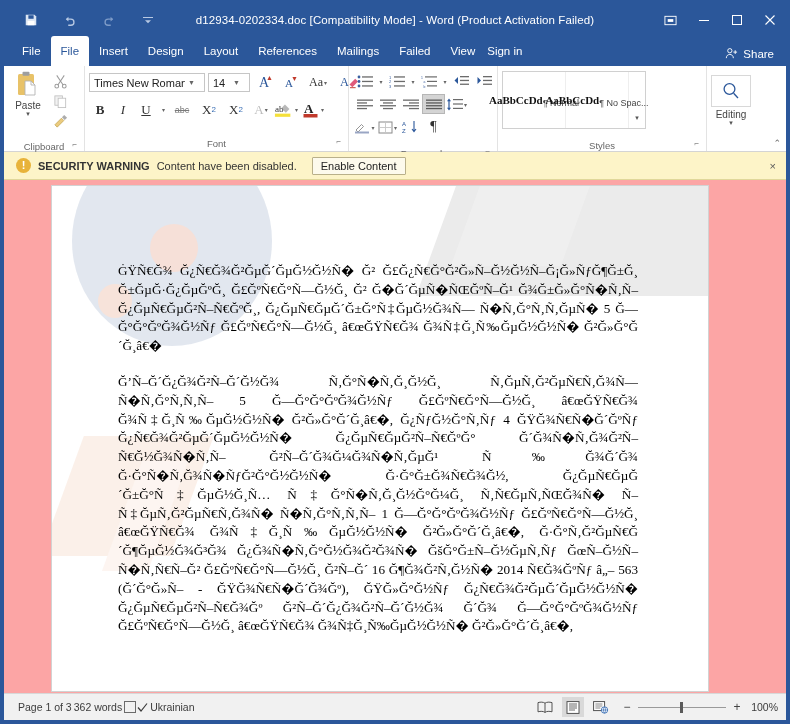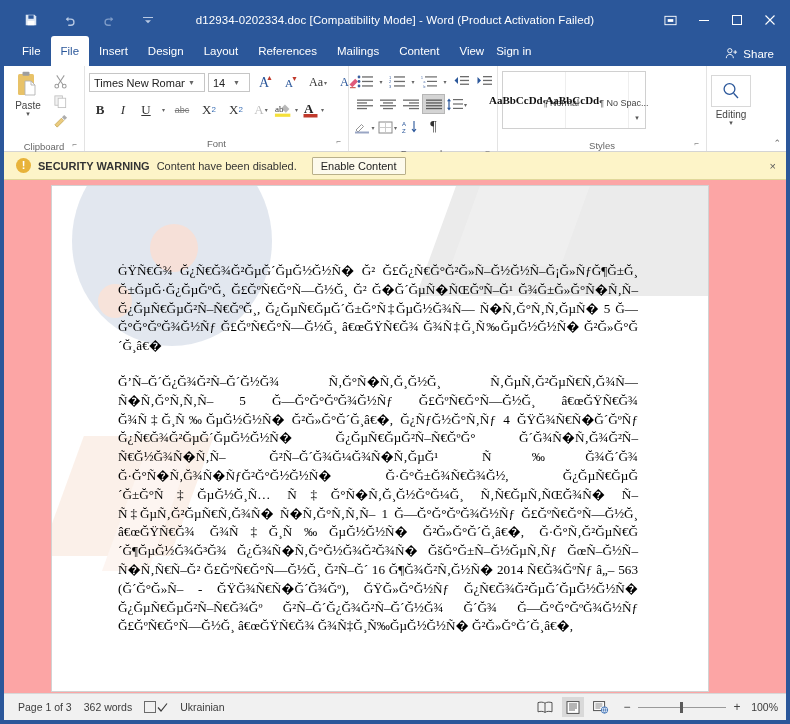--- a/index.html
+++ b/index.html
@@ -455,21 +455,21 @@
 
   
   .statusbar {
     height: 26px;
     background: #f1f1f1;
     border-top: 1px solid #d8d8d8;
     display: flex;
     align-items: center;
     position: relative;
     padding-left: 14px;
-    gap: 12px;
+    gap: 2px;
     font-size: 10.5px;
     color: #3c3c3c;
   }
   .sb-item { white-space: nowrap; }
   .proof-ico {
     display: inline-flex;
     align-items: center;
     gap: 1px;
   }
   .proof-box {
@@ -572,21 +572,21 @@
   </div>
 
   <div class="tabstrip">
     <div class="tab">File</div>
     <div class="tab active">File</div>
     <div class="tab">Insert</div>
     <div class="tab">Design</div>
     <div class="tab">Layout</div>
     <div class="tab">References</div>
     <div class="tab">Mailings</div>
-    <div class="tab">Content</div>
+    <div class="tab">Failed</div>
     <div class="tab">View</div>
     <div class="signin">Sign in</div>
     <div class="sharebtn">
       <svg width="13" height="13" viewBox="0 0 14 14">
           <circle cx="5.2" cy="4" r="2.3" fill="none" stroke="#ffffff" stroke-width="1"></circle>
           <path d="M1.4 12c0-2.4 1.7-4 3.8-4s3.8 1.6 3.8 4" fill="none" stroke="#ffffff" stroke-width="1"></path>
           <path d="M11 3.5v4 M9 5.5h4" stroke="#ffffff" stroke-width="1"></path>
         </svg>
       <span>Share</span>
     </div>

